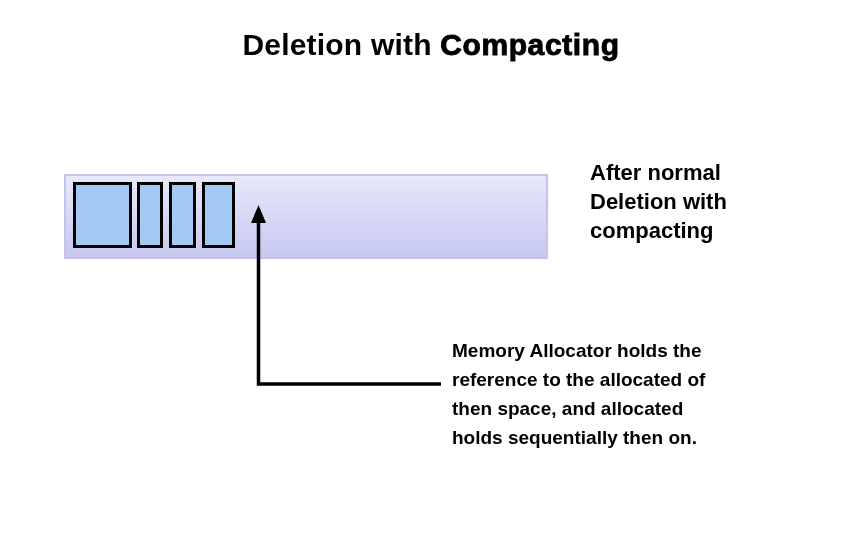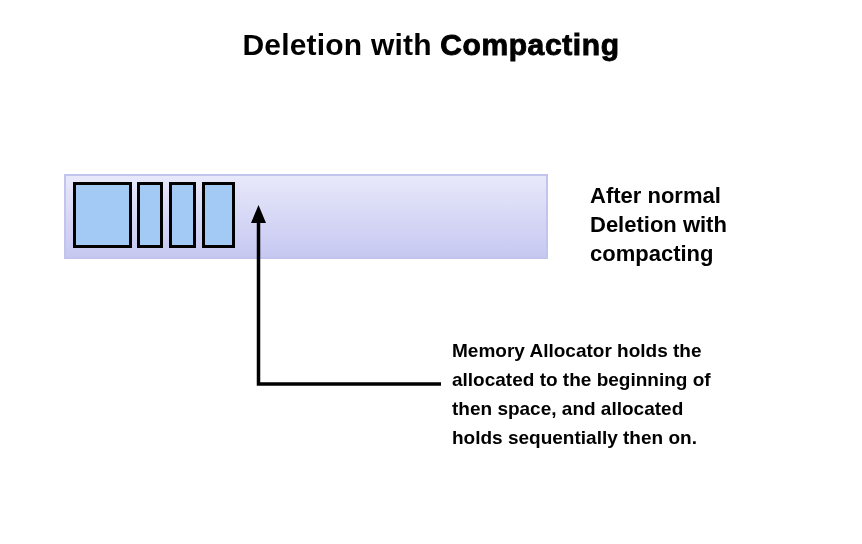--- a/index.html
+++ b/index.html
@@ -47,21 +47,21 @@
   }
   .b1{left:7px;width:53px;}
   .b2{left:71px;width:20px;}
   .b3{left:103px;width:21px;}
   .b4{left:136px;width:27px;}
   .arrow-svg{
     position:absolute;left:0;top:0;width:862px;height:544px;
     pointer-events:none;
   }
   .side-label{
-    position:absolute;left:590px;top:181px;
+    position:absolute;left:590px;top:158px;
     font-size:22px;font-weight:bold;line-height:29px;
     white-space:nowrap;
   }
   .note{
     position:absolute;left:452px;top:336px;
     font-size:19px;font-weight:bold;line-height:29px;
     white-space:nowrap;
   }
 </style>
 </head>
@@ -84,18 +84,18 @@
   </svg>
 
   <div class="side-label">
     <div>After normal</div>
     <div>Deletion with</div>
     <div>compacting</div>
   </div>
 
   <div class="note">
     <div>Memory Allocator holds the</div>
-    <div>allocated to the beginning of</div>
+    <div>reference to the allocated of</div>
     <div>then space, and allocated</div>
     <div>holds sequentially then on.</div>
   </div>
 
 </div>
 
 </body></html>

